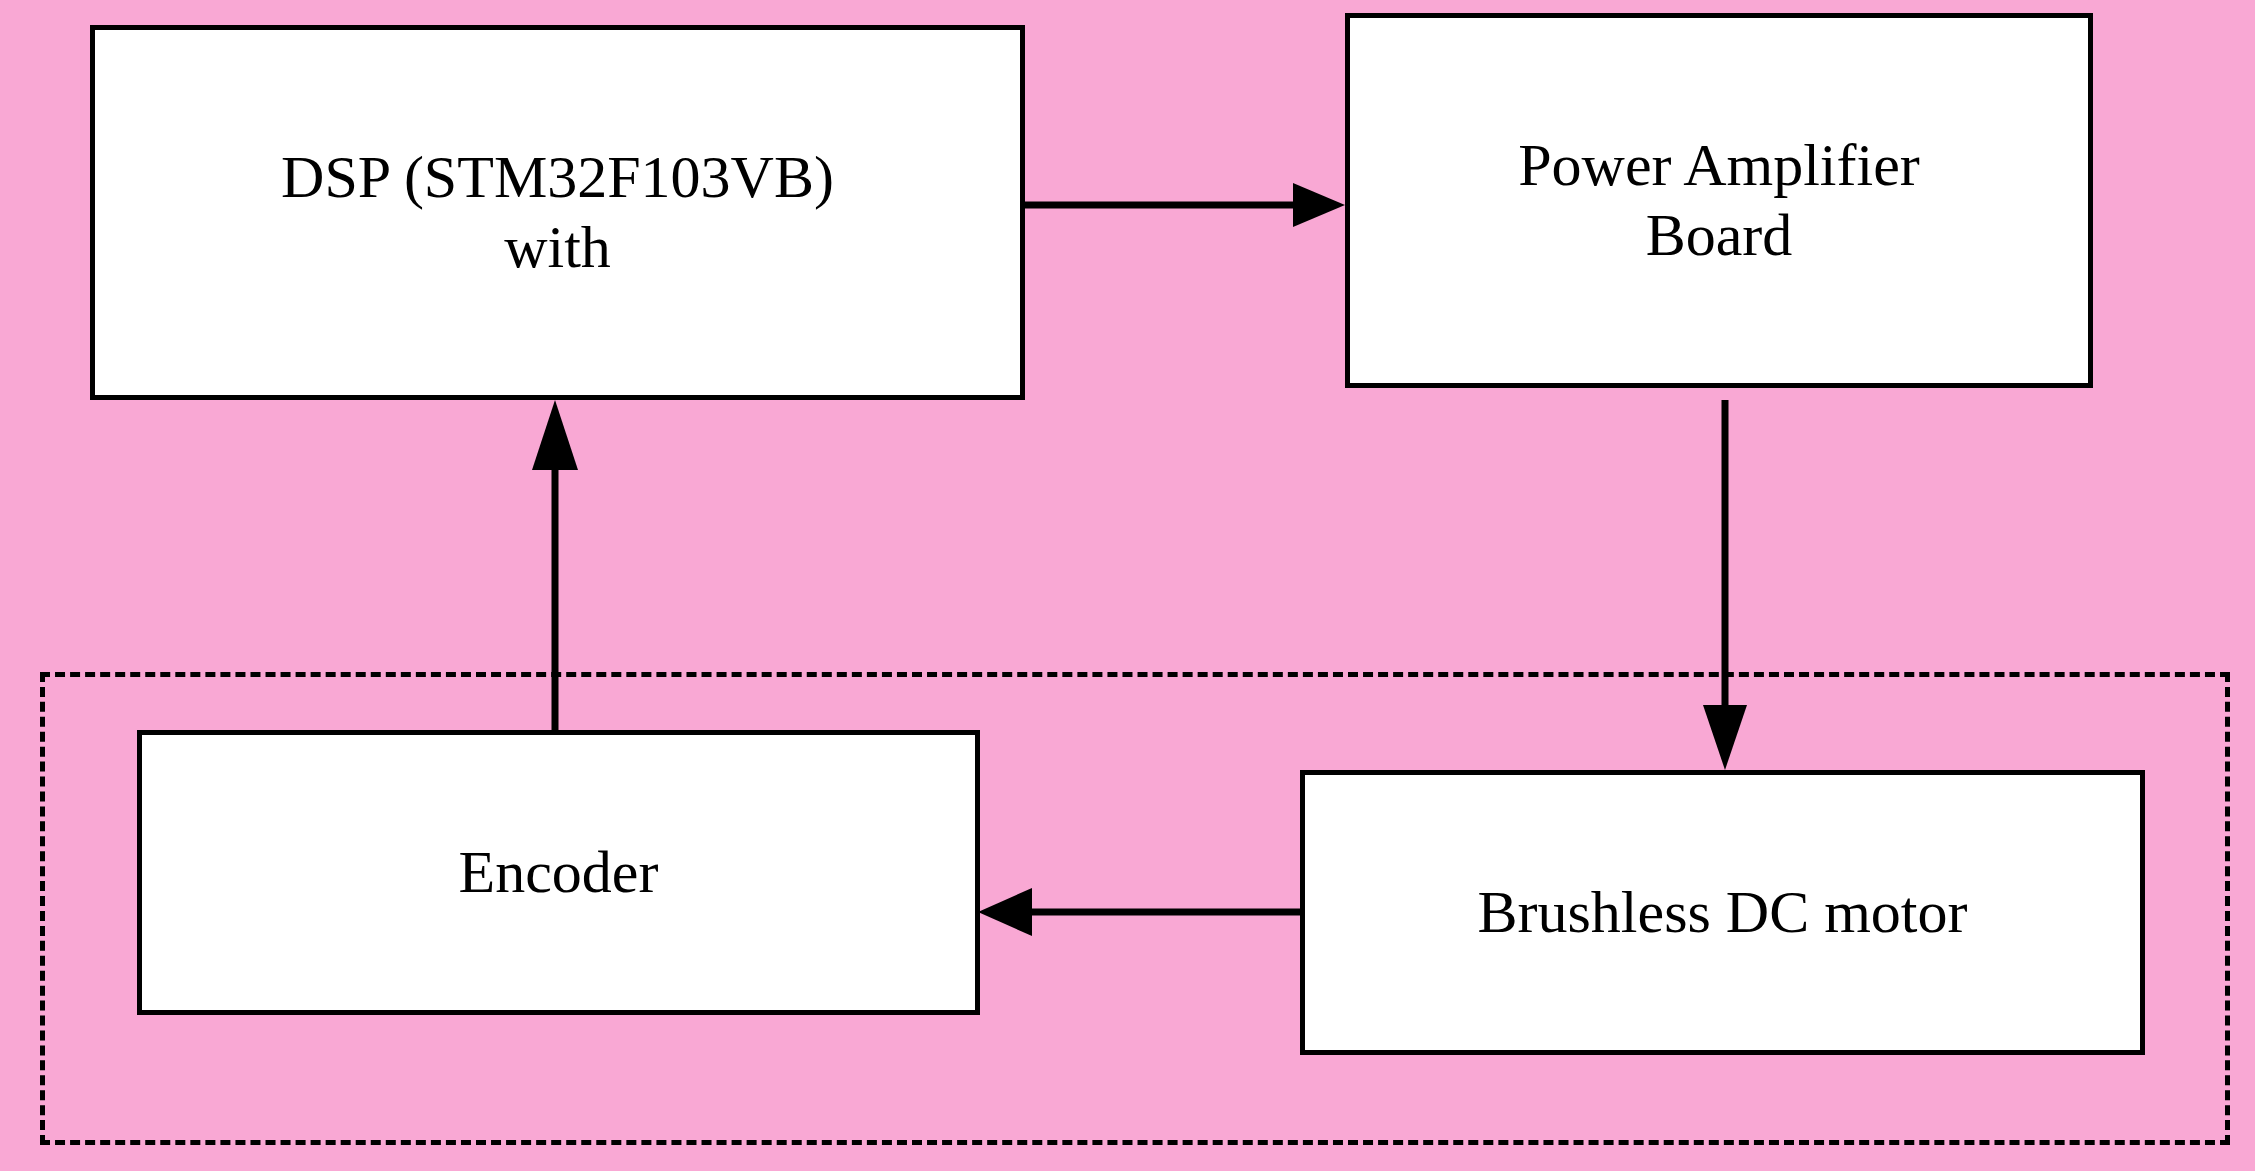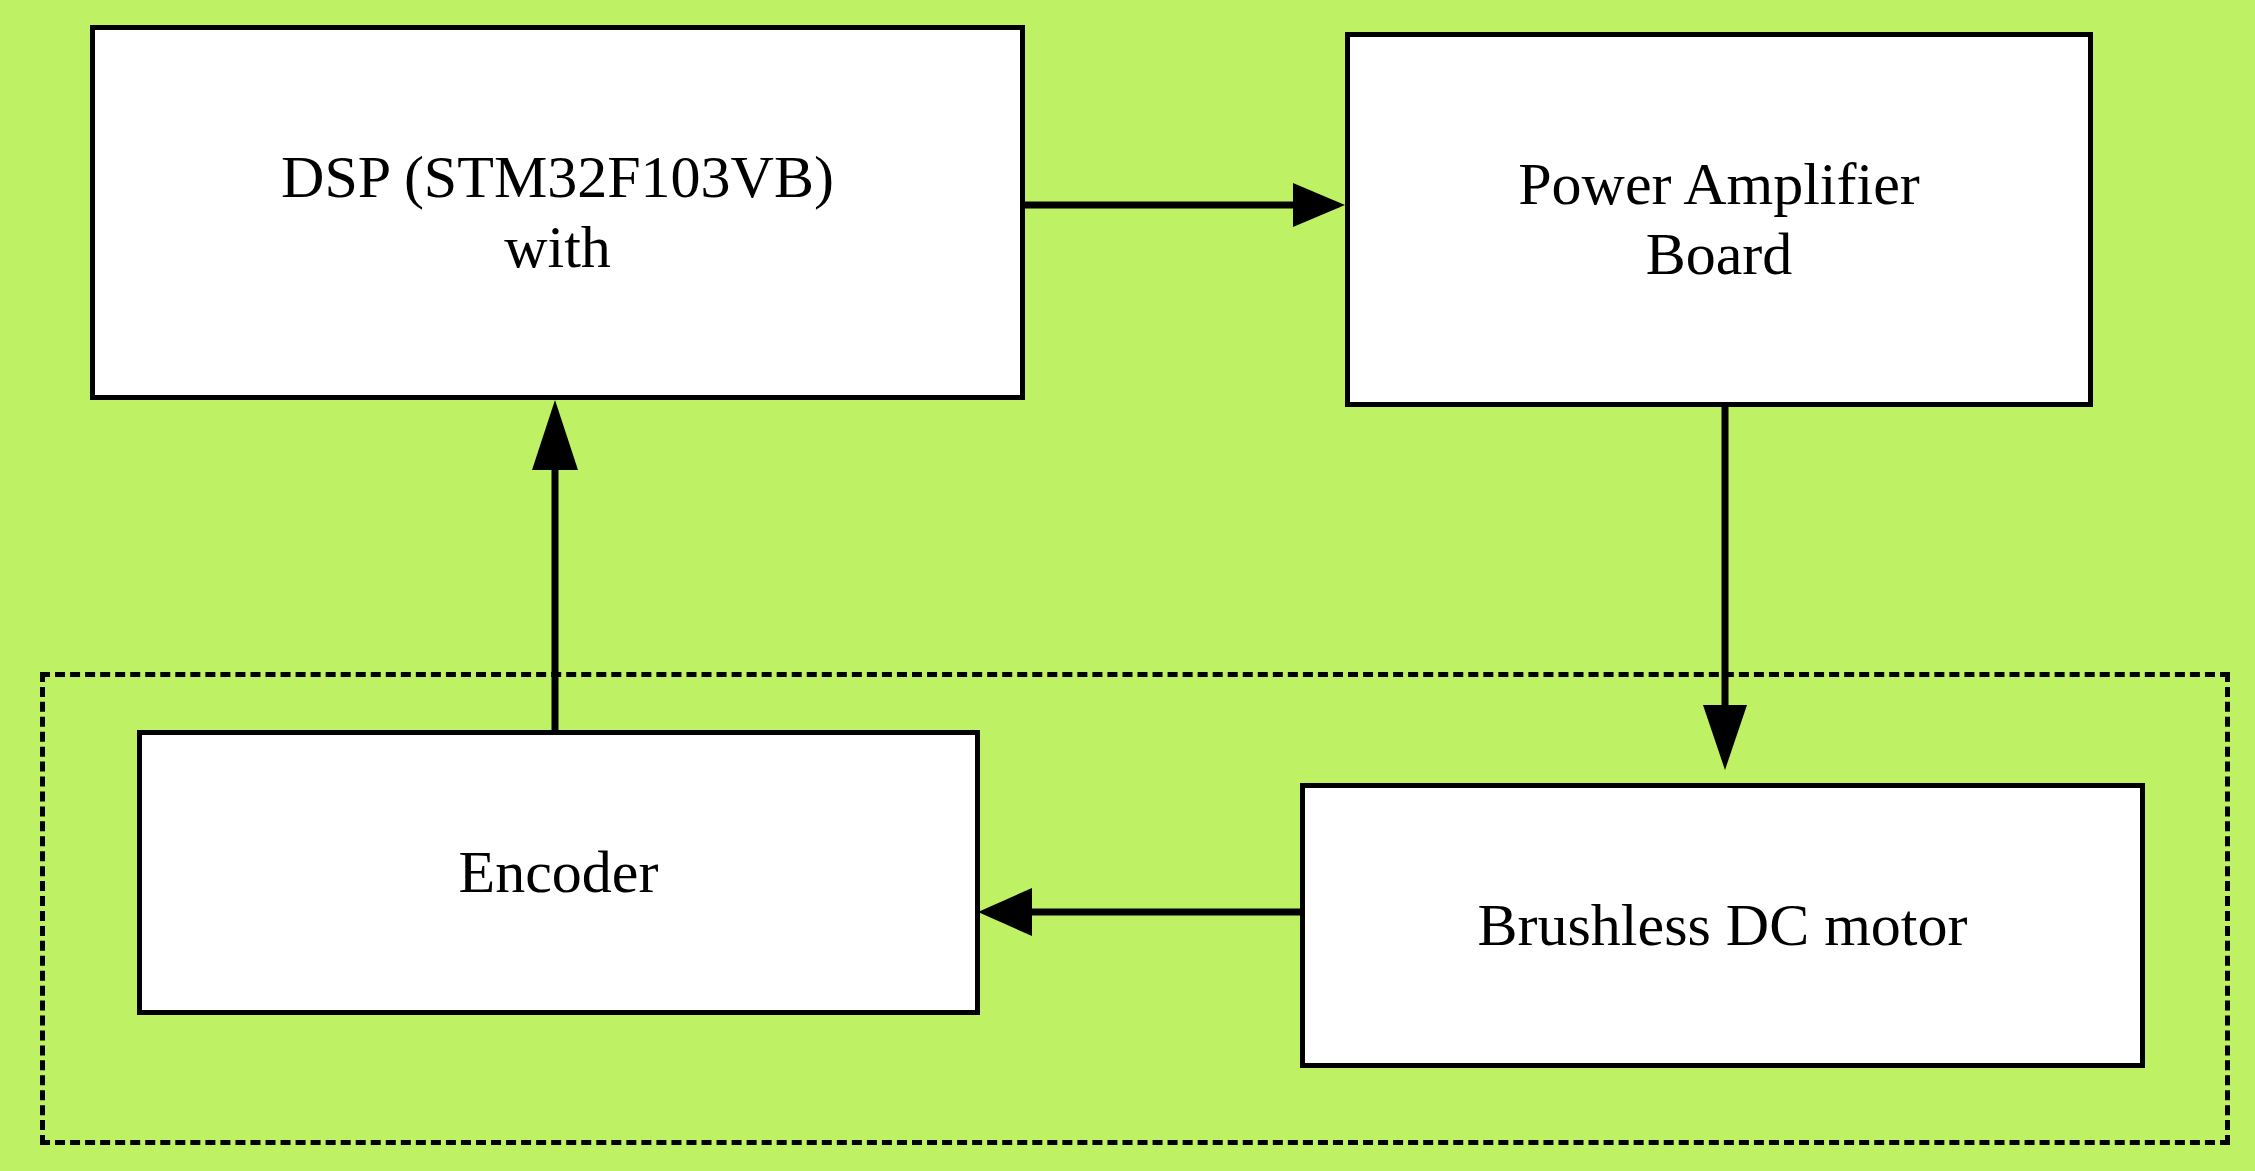--- a/index.html
+++ b/index.html
@@ -4,21 +4,21 @@
 <style>
   html, body {
     margin: 0;
     padding: 0;
     background: #ffffff;
   }
   #canvas {
     position: relative;
     width: 2255px;
     height: 1171px;
-    background: #bef264;
+    background: #f9a8d4;
     overflow: hidden;
     font-family: "Liberation Serif", "DejaVu Serif", serif;
   }
   .blk {
     position: absolute;
     box-sizing: border-box;
     border: 5px solid #000000;
     background: #ffffff;
     display: flex;
     flex-direction: column;
@@ -27,23 +27,23 @@
     color: #000000;
     text-align: center;
     line-height: 1.16;
     z-index: 3;
   }
   .blk .ln {
     display: block;
     white-space: nowrap;
   }
   #dsp-block      { left: 90px;   top: 25px;   width: 935px; height: 375px;  font-size: 60px; }
-  #power-amp-block{ left: 1345px; top: 32px;   width: 748px; height: 375px;  font-size: 60px; }
+  #power-amp-block{ left: 1345px; top: 13px;   width: 748px; height: 375px;  font-size: 60px; }
   #encoder-block  { left: 137px;  top: 730px;  width: 843px; height: 285px;  font-size: 60px; }
-  #motor-block    { left: 1300px; top: 770px;  width: 845px; height: 285px;  font-size: 60px; margin-top: 13px; }
+  #motor-block    { left: 1300px; top: 770px;  width: 845px; height: 285px;  font-size: 60px; }
 
   #plant-boundary {
     position: absolute;
     left: 40px;
     top: 672px;
     width: 2190px;
     height: 473px;
     box-sizing: border-box;
     border: 5px dashed #000000;
     background: transparent;

